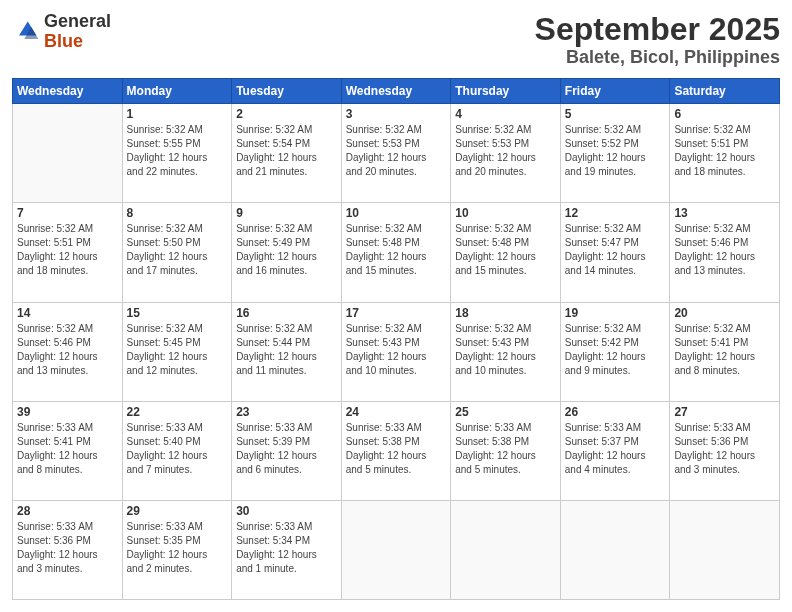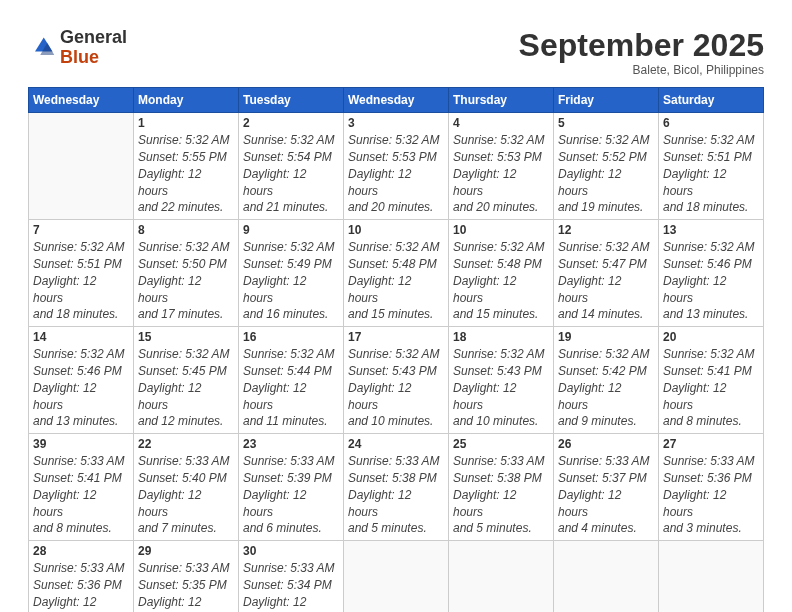--- a/index.html
+++ b/index.html
@@ -6,21 +6,21 @@
     body {
       width: 792px;
       height: 612px;
       font-family: Arial, sans-serif;
       background: #fff;
       overflow: hidden;
     }
     .page {
       width: 792px;
       height: 612px;
-      padding: 28px;
+      padding: 12px;
       display: flex;
       flex-direction: column;
     }
     .header {
       display: flex;
       justify-content: space-between;
       align-items: flex-start;
       margin-bottom: 10px;
     }
     .logo {
@@ -42,22 +42,23 @@
     .title-block {
       text-align: right;
     }
     .month-title {
       font-size: 32px;
       font-weight: bold;
       color: #333;
       line-height: 1.1;
     }
     .location {
-      font-size: 12px;
+      font-size: 18px;
       color: #555;
+      font-weight: bold;
     }
     .calendar {
       flex: 1;
       border: 1px solid #ccc;
       border-collapse: collapse;
       width: 100%;
       table-layout: fixed;
     }
     .calendar th {
       background: #2563c9;
@@ -77,24 +78,23 @@
       height: 80px;
     }
     .day-number {
       font-size: 12px;
       font-weight: bold;
       color: #333;
       display: block;
       margin-bottom: 2px;
     }
     .day-info {
-      font-size: 12px;
+      font-size: 10px;
       color: #444;
       line-height: 1.4;
-      font-style: italic;
     }
     .empty-cell {
       background: #f9f9f9;
     }
   </style>
 </head>
 <body>
 
 <div class="page">
   <div class="header">

